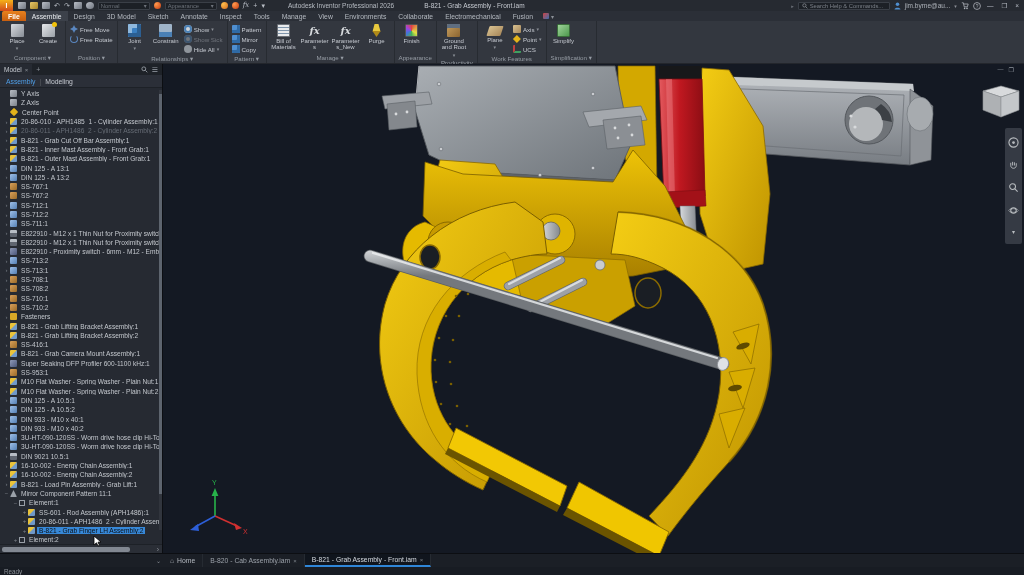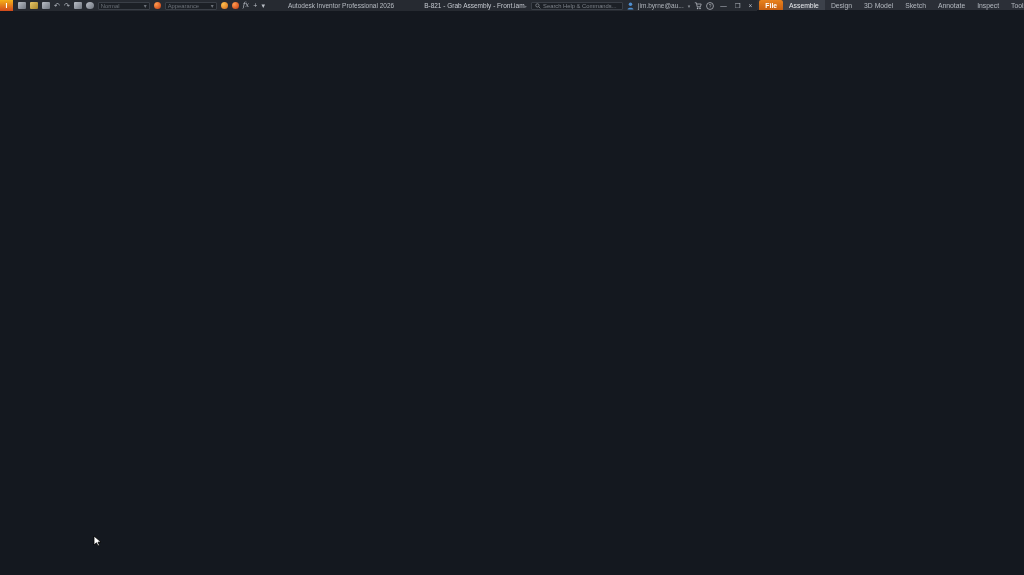--- a/index.html
+++ b/index.html
@@ -1,18 +1,18 @@
 <!DOCTYPE html>
 <html><head>
 <meta charset="utf-8">
 <style>
   *{margin:0;padding:0;box-sizing:border-box;}
   html,body{width:1024px;height:575px;overflow:hidden;background:#14181f;
     font-family:"Liberation Sans","DejaVu Sans",sans-serif;-webkit-font-smoothing:antialiased;}
-  .app{width:1024px;height:575px;display:flex;color:#c6cad1;position:relative;}
+  .app{width:1024px;height:575px;display:flex;flex-direction:column;color:#c6cad1;position:relative;}
 
   
   .titlebar{height:11px;background:#262a31;display:flex;align-items:center;font-size:6.5px;color:#aeb3ba;flex:none;}
   .logo{width:13px;height:11px;background:linear-gradient(180deg,#f5b21a,#d2491c);color:#fff;font-size:7px;font-weight:bold;
     display:flex;align-items:center;justify-content:center;flex:none;}
   .qat{display:flex;align-items:center;gap:4px;padding:0 5px;}
   .qi{width:8px;height:7px;border-radius:1px;background:linear-gradient(135deg,#b9bec6,#707680);position:relative;flex:none;}
   .qi.glyph{background:none;width:auto;height:auto;font-size:7px;line-height:7px;color:#b9bec6;}
   .qdrop{width:52px;height:8px;background:#1c2026;border:1px solid #3a3f47;border-radius:1px;color:#6d727a;
     font-size:5.8px;line-height:6px;padding:0 2px;display:flex;align-items:center;justify-content:space-between;}

